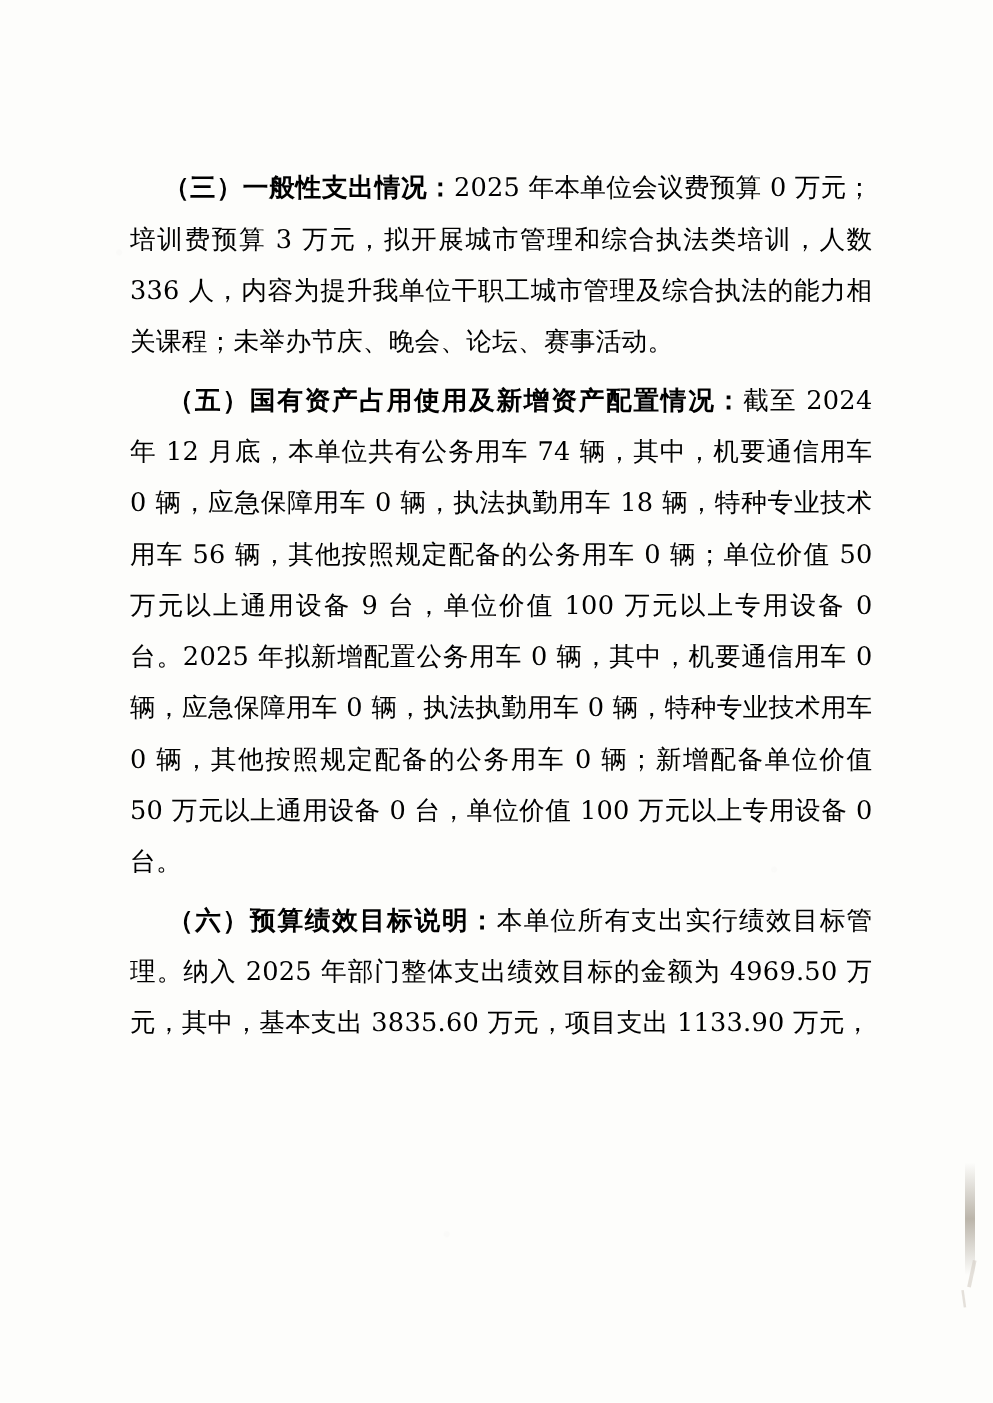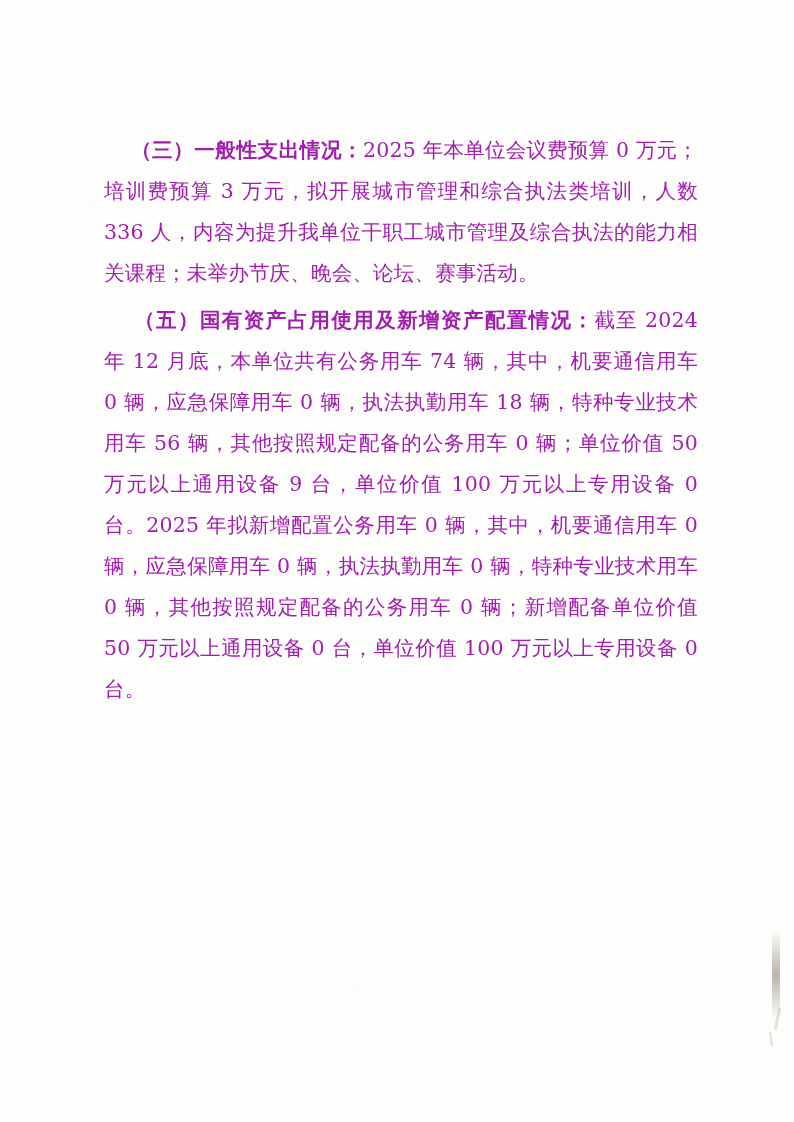--- a/index.html
+++ b/index.html
@@ -22,21 +22,21 @@
   .page-inner {
     position: absolute;
     left: 104px;
     top: 130px;
     width: 594px;
   }
   .para {
     margin: 0 0 6px 0;
     font-size: 20.5px;
     line-height: 41px;
-    color: #a21caf;
+    color: #000000;
     text-align: justify;
     text-justify: inter-ideograph;
     letter-spacing: 0.2px;
   }
   .para .indent {
     display: inline;
   }
   .lead {
     font-weight: bold;
     letter-spacing: 0.6px;
@@ -77,20 +77,23 @@
 
     <p class="para">
       <span class="indent">&nbsp;&nbsp;&nbsp;&nbsp;</span><span class="lead">（三）一般性支出情况：</span><span class="body-text">2025 年本单位会议费预算 0 万元；培训费预算 3 万元，拟开展城市管理和综合执法类培训，人数 336 人，内容为提升我单位干职工城市管理及综合执法的能力相关课程；未举办节庆、晚会、论坛、赛事活动。</span>
     </p>
 
 
     <p class="para">
       <span class="indent">&nbsp;&nbsp;&nbsp;&nbsp;</span><span class="lead">（五）国有资产占用使用及新增资产配置情况：</span><span class="body-text">截至 2024 年 12 月底，本单位共有公务用车 74 辆，其中，机要通信用车 0 辆，应急保障用车 0 辆，执法执勤用车 18 辆，特种专业技术用车 56 辆，其他按照规定配备的公务用车 0 辆；单位价值 50 万元以上通用设备 9 台，单位价值 100 万元以上专用设备 0 台。2025 年拟新增配置公务用车 0 辆，其中，机要通信用车 0 辆，应急保障用车 0 辆，执法执勤用车 0 辆，特种专业技术用车 0 辆，其他按照规定配备的公务用车 0 辆；新增配备单位价值 50 万元以上通用设备 0 台，单位价值 100 万元以上专用设备 0 台。</span>
     </p>
 
+    <p class="para">
+      <span class="indent">&nbsp;&nbsp;&nbsp;&nbsp;</span><span class="lead">（六）预算绩效目标说明：</span><span class="body-text">本单位所有支出实行绩效目标管理。纳入 2025 年部门整体支出绩效目标的金额为 4969.50 万元，其中，基本支出 3835.60 万元，项目支出 1133.90 万元，</span>
+    </p>
 
   </div>
 
   <div class="edge-mark" style="top:930px; height:90px;"></div>
   <div class="speck" style="left:776px; top:1008px; width:3px; height:22px; transform:rotate(12deg);"></div>
   <div class="speck" style="left:770px; top:1032px; width:2px; height:14px; transform:rotate(-8deg);"></div>
 
 </div>
 
 </body></html>

